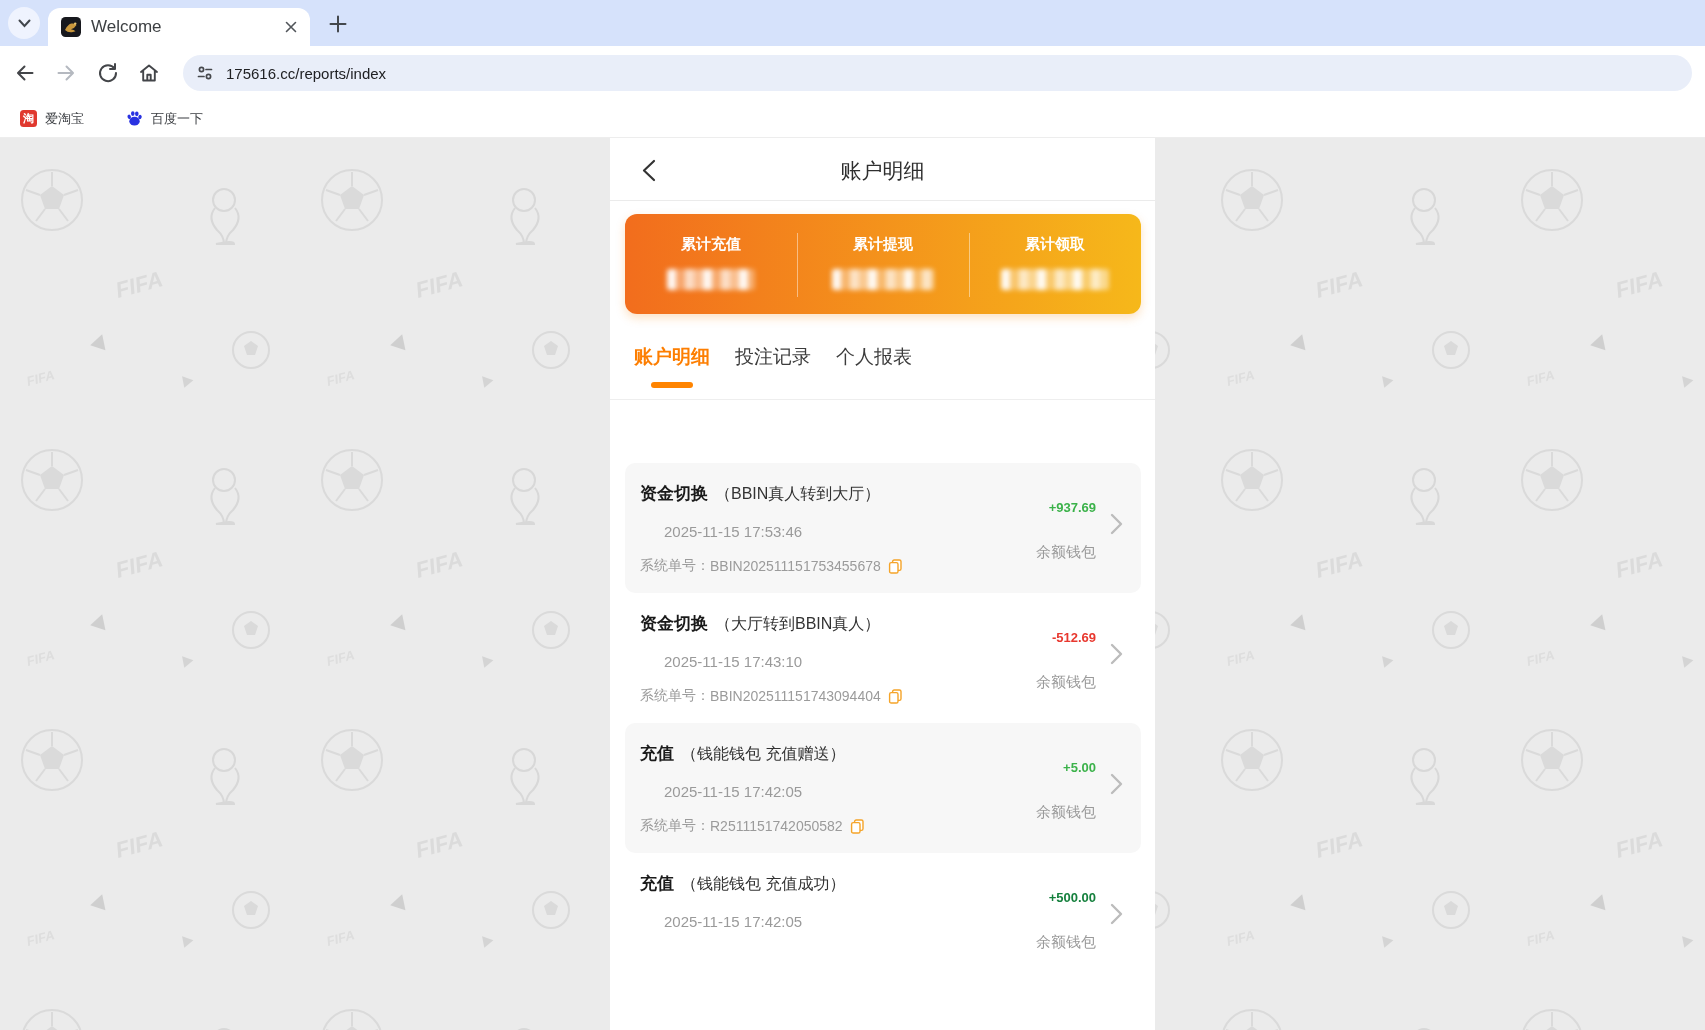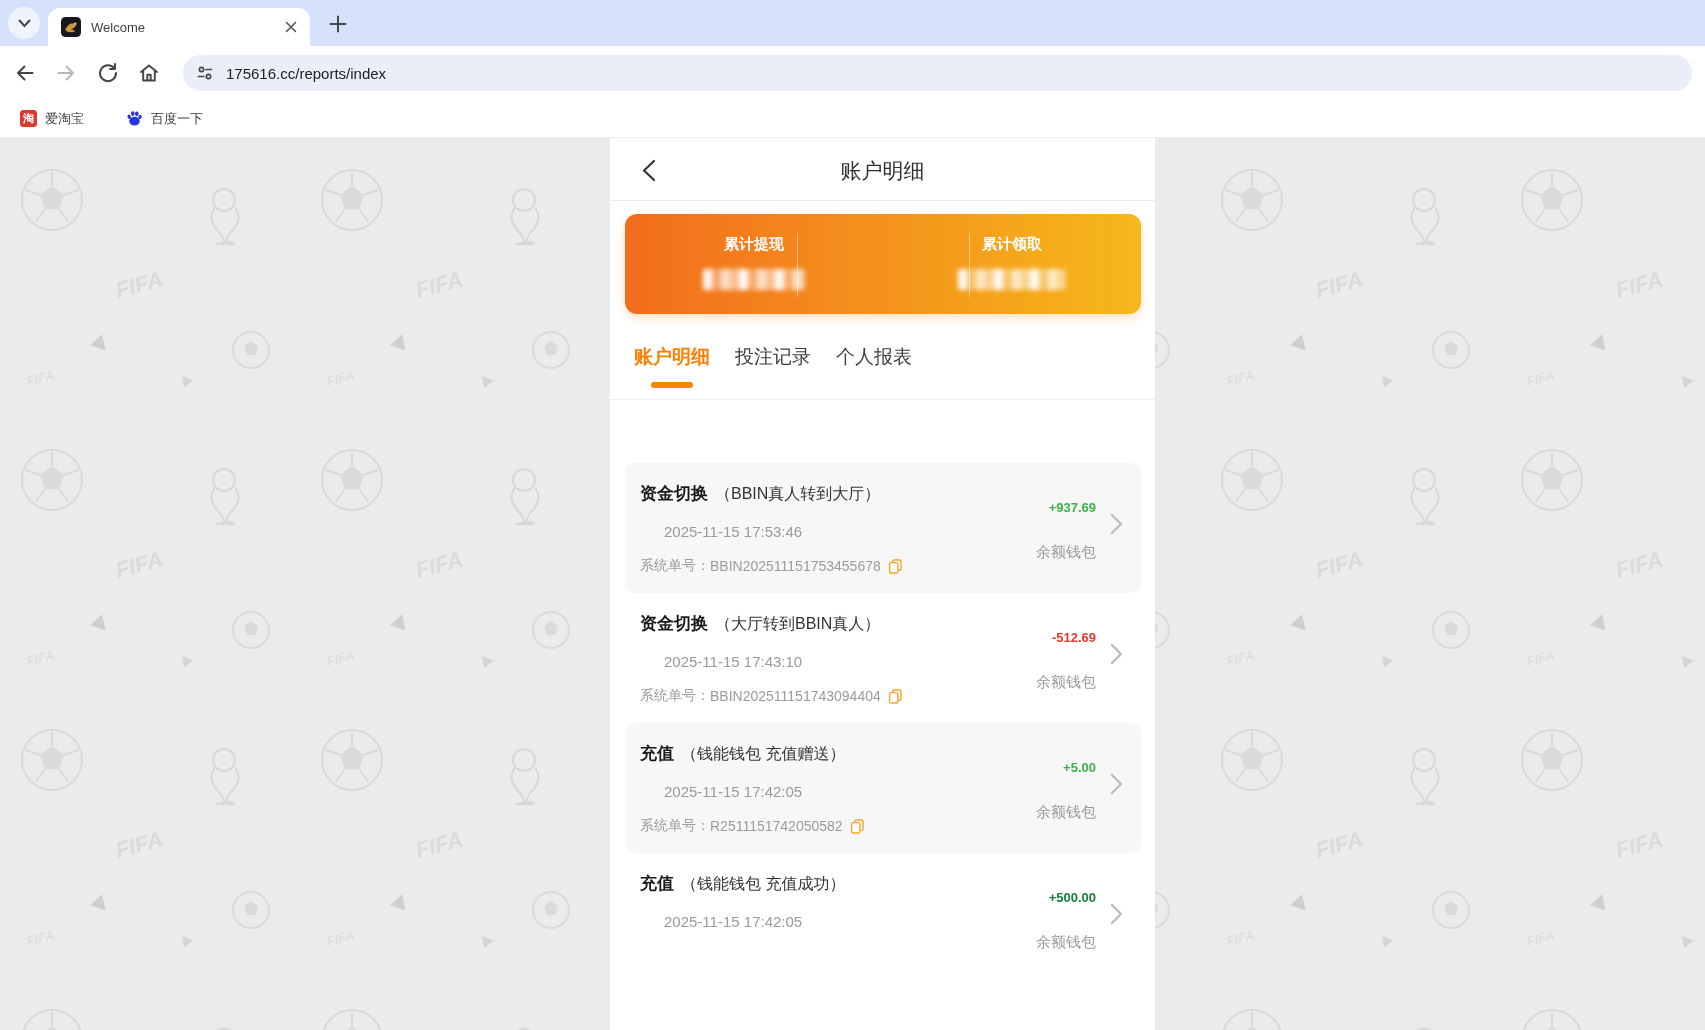--- a/index.html
+++ b/index.html
@@ -9,21 +9,21 @@
     background:#ffffff;
   }
   
   .tabstrip{position:absolute;left:0;top:0;width:1705px;height:46px;background:#d6e2fb;}
   .tab-search-btn{position:absolute;left:8px;top:7px;width:32px;height:32px;border-radius:16px;
     background:#eff3fe;display:flex;align-items:center;justify-content:center;cursor:pointer;}
   .browser-tab{position:absolute;left:48px;top:8px;width:262px;height:38px;background:#ffffff;
     border-radius:12px 12px 0 0;display:flex;align-items:center;}
   .favicon{width:20px;height:20px;margin-left:13px;border-radius:4.5px;background:#17181d;
     display:flex;align-items:center;justify-content:center;flex:none;}
-  .tab-title{margin-left:10px;font-size:13px;color:#3d4043;flex:1;white-space:nowrap;overflow:hidden;}
+  .tab-title{margin-left:10px;font-size:17px;color:#3d4043;flex:1;white-space:nowrap;overflow:hidden;}
   .tab-close{width:18px;height:18px;margin-right:10px;border-radius:9px;display:flex;
     align-items:center;justify-content:center;cursor:pointer;flex:none;}
   .newtab-btn{position:absolute;left:324px;top:10px;width:27px;height:27px;border-radius:14px;
     display:flex;align-items:center;justify-content:center;cursor:pointer;}
   .toolbar{position:absolute;left:0;top:46px;width:1705px;height:54px;background:#ffffff;}
   .nav-btn{position:absolute;top:11px;width:32px;height:32px;border-radius:16px;display:flex;
     align-items:center;justify-content:center;cursor:pointer;}
   .omnibox{position:absolute;left:183px;top:55px;width:1509px;height:36px;border-radius:18px;
     background:#e9eef9;display:flex;align-items:center;}
   .omnibox-icon{margin-left:13px;display:flex;align-items:center;}
@@ -186,20 +186,24 @@
 
   <div class="page-back">
     <svg width="14" height="23">
       <polyline points="12,2 2,11.5 12,21" stroke="#333" stroke-width="2.2" fill="none" stroke-linecap="round" stroke-linejoin="round"></polyline>
     </svg>
   </div>
   <div class="page-title">账户明细</div>
   <div class="hdr-divider"></div>
 
   <div class="sum-card">
+    <div class="sum-col">
+      <div class="sum-label">累计充值</div>
+      <div class="mosaic" style="width:88px;"></div>
+    </div>
     <div class="sum-sep" style="left:33.3%;"></div>
     <div class="sum-col">
       <div class="sum-label">累计提现</div>
       <div class="mosaic" style="width:102px;"></div>
     </div>
     <div class="sum-sep" style="left:66.6%;"></div>
     <div class="sum-col">
       <div class="sum-label">累计领取</div>
       <div class="mosaic" style="width:108px;"></div>
     </div>

